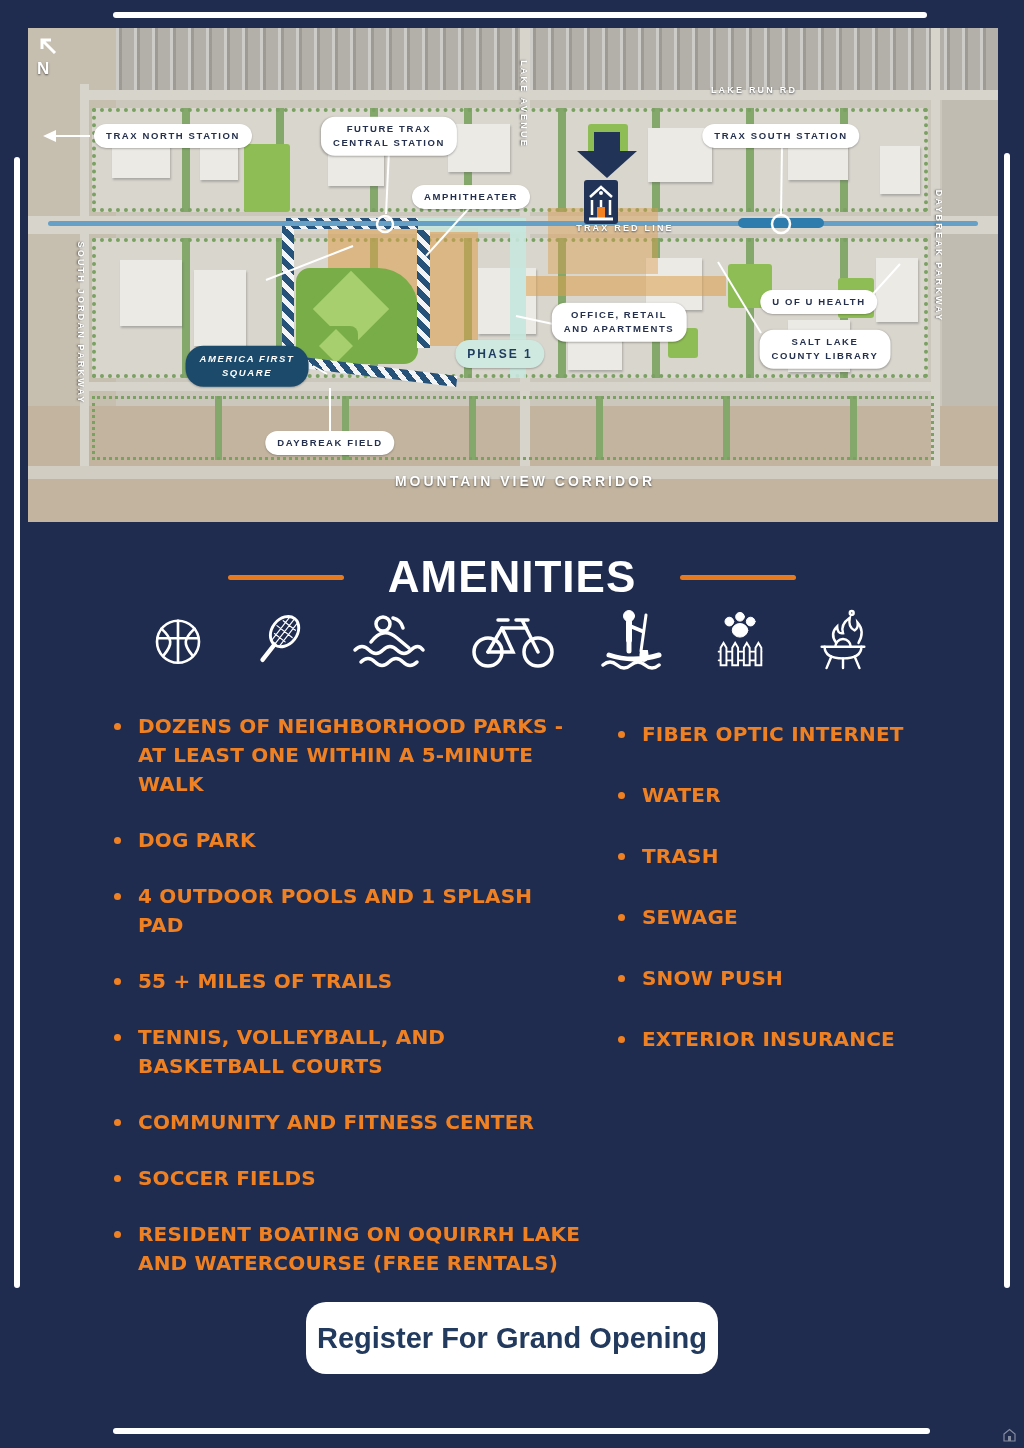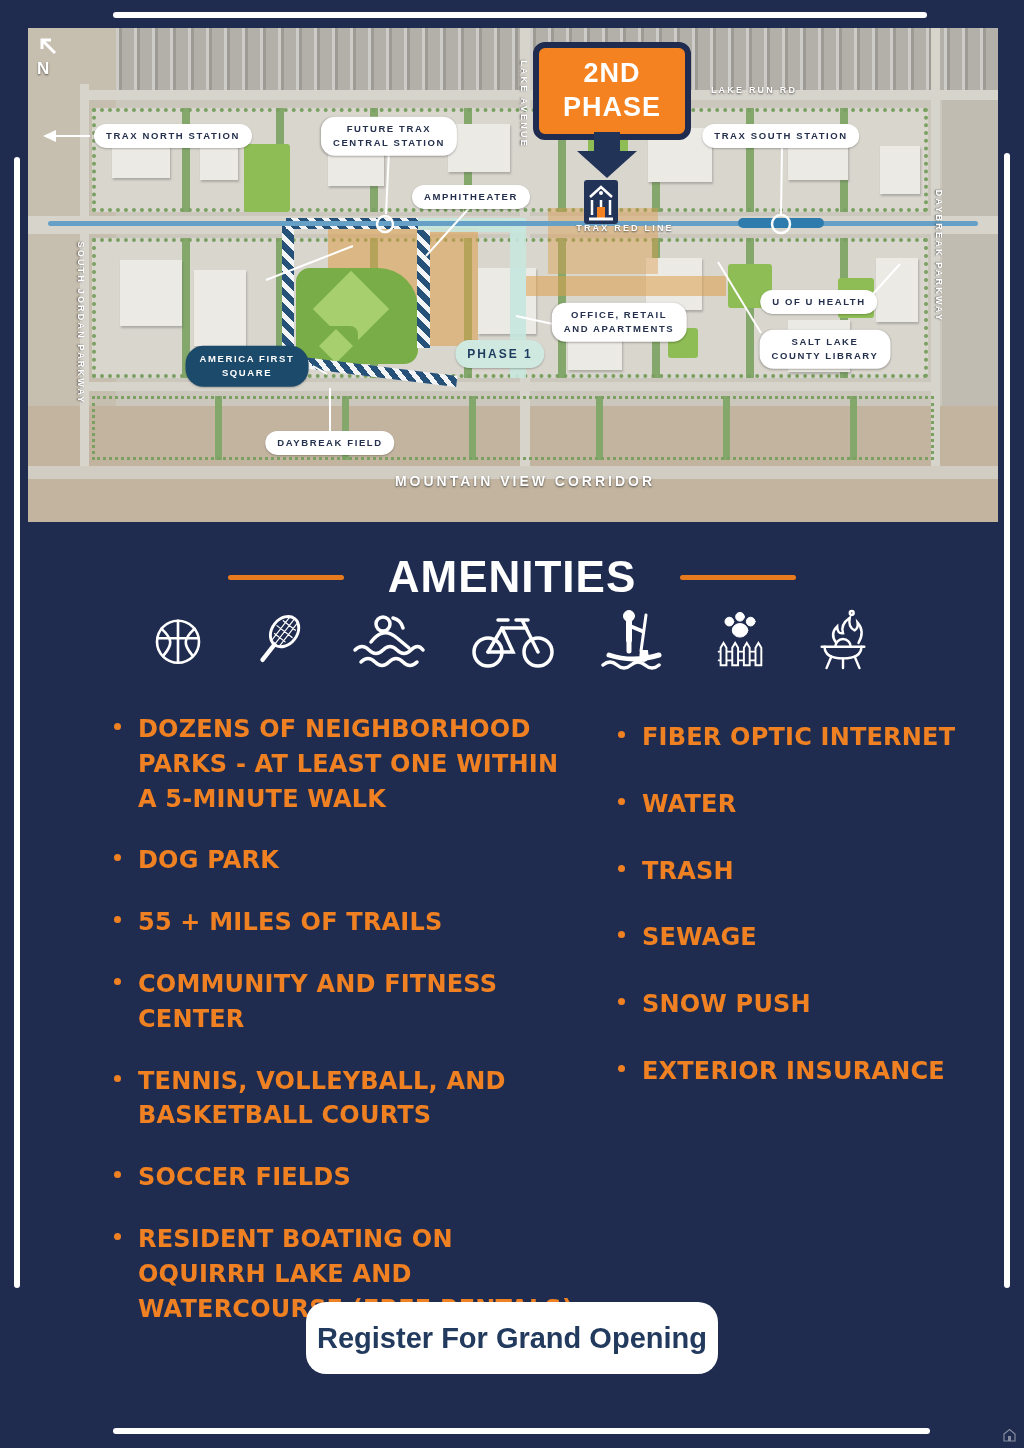--- a/index.html
+++ b/index.html
@@ -80,21 +80,21 @@
   
   .title-row{position:absolute;left:0;top:552px;width:1024px;display:flex;align-items:center;
              justify-content:center;gap:44px;}
   .title-row h1{margin:0;color:#fff;font-weight:800;font-size:44px;letter-spacing:1px;}
   .rule{width:116px;height:5px;background:#E87A1E;border-radius:3px;}
   .icons-row{position:absolute;left:150px;top:604px;width:724px;height:72px;display:flex;
              justify-content:space-between;align-items:center;}
   .icons-row svg{display:block;}
 
   .amenity-list{list-style:none;margin:0;padding:0;position:absolute;color:#F08122;
-      font-family:"DejaVu Sans",sans-serif;font-weight:bold;font-size:24px;line-height:1.45;
+      font-family:"DejaVu Sans",sans-serif;font-weight:bold;font-size:20px;line-height:1.45;
       letter-spacing:.2px;}
   .list-left{left:112px;top:712px;width:470px;}
   .list-right{left:616px;top:720px;width:340px;}
   .amenity-list li{position:relative;padding-left:26px;margin-bottom:27px;}
   .list-right li{margin-bottom:32px;}
   .amenity-list li::before{content:"";position:absolute;left:2px;top:11px;width:7px;height:7px;
       border-radius:50%;background:#F08122;}
 
   .cta{position:absolute;left:50%;top:1302px;transform:translateX(-50%);width:412px;height:72px;
        background:#fff;color:#223a5e;border:none;border-radius:20px;font-family:"Liberation Sans",sans-serif;
@@ -188,22 +188,20 @@
       <polygon points="28,102 15,108 28,114" fill="#ffffff"></polygon>
     </svg>
 
     <div class="north">
       <svg width="22" height="20" viewBox="0 0 22 20">
         <path d="M19 19 L6 6 M6 15 V6 H15" stroke="#fff" stroke-width="3" fill="none"></path>
       </svg>
       <div class="north-n">N</div>
     </div>
 
-    <div class="badge">2ND
-PHASE</div>
     <div class="m badge-stem"></div>
     <div class="m badge-head"></div>
     <svg class="m bldg-icon" width="34" height="44" viewBox="0 0 34 44">
       <rect width="34" height="44" rx="3" fill="#223358"></rect>
       <path d="M6 17 L17 7 L28 17" stroke="#fff" stroke-width="2.5" fill="none"></path>
       <circle cx="17" cy="13" r="2" fill="#fff"></circle>
       <path d="M8 20 v15 M17 20 v15 M26 20 v15" stroke="#fff" stroke-width="2.5"></path>
       <rect x="13" y="27" width="8" height="11" fill="#F58220"></rect>
       <path d="M5 39 h24" stroke="#fff" stroke-width="3"></path>
     </svg>
@@ -212,21 +210,21 @@
     <div class="pill" style="left:361px;top:108px;">FUTURE TRAX
 CENTRAL STATION</div>
     <div class="pill" style="left:443px;top:169px;">AMPHITHEATER</div>
     <div class="pill" style="left:753px;top:108px;">TRAX SOUTH STATION</div>
     <div class="pill" style="left:591px;top:294px;">OFFICE, RETAIL
 AND APARTMENTS</div>
     <div class="pill" style="left:791px;top:274px;">U OF U HEALTH</div>
     <div class="pill" style="left:797px;top:321px;">SALT LAKE
 COUNTY LIBRARY</div>
     <div class="pill" style="left:302px;top:415px;">DAYBREAK FIELD</div>
-    <div class="pill pill-navy" style="left:219px;top:338px;">AMERICA FIRST
+    <div class="pill pill-navy" style="left:219px;top:338px;font-style:italic;">AMERICA FIRST
 SQUARE</div>
     <div class="pill pill-teal" style="left:472px;top:326px;">PHASE 1</div>
 
     <div class="roadtxt lbl-lakerun">LAKE RUN RD</div>
     <div class="roadtxt lbl-trax">TRAX RED LINE</div>
     <div class="roadtxt lbl-mvc">MOUNTAIN VIEW CORRIDOR</div>
     <div class="roadtxt vert lbl-lakeave">LAKE AVENUE</div>
     <div class="roadtxt vert lbl-sjp">SOUTH JORDAN PARKWAY</div>
     <div class="roadtxt vert lbl-dbp">DAYBREAK PARKWAY</div>
   </div>
@@ -291,23 +289,24 @@
       <path d="M24 40 a8 8 0 0 1 16 0"></path>
       <path d="M10 40 h44"></path>
       <path d="M13 40 q0 12 19 12 q19 0 19 -12"></path>
       <path d="M20 50 l-5 12 M44 50 l5 12 M32 52 v10"></path>
     </svg>
   </div>
 
   <ul class="amenity-list list-left">
       <li>DOZENS OF NEIGHBORHOOD PARKS - AT LEAST ONE WITHIN A 5-MINUTE WALK</li>
       <li>DOG PARK</li>
+      <li>4 OUTDOOR POOLS AND 1 SPLASH PAD</li>
       <li>55 + MILES OF TRAILS</li>
+      <li>TENNIS, VOLLEYBALL, AND BASKETBALL COURTS</li>
       <li>COMMUNITY AND FITNESS CENTER</li>
-      <li>TENNIS, VOLLEYBALL, AND BASKETBALL COURTS</li>
       <li>SOCCER FIELDS</li>
       <li>RESIDENT BOATING ON OQUIRRH LAKE AND WATERCOURSE (FREE RENTALS)</li>
     </ul>
   <ul class="amenity-list list-right">
       <li>FIBER OPTIC INTERNET</li>
       <li>WATER</li>
       <li>TRASH</li>
       <li>SEWAGE</li>
       <li>SNOW PUSH</li>
       <li>EXTERIOR INSURANCE</li>

